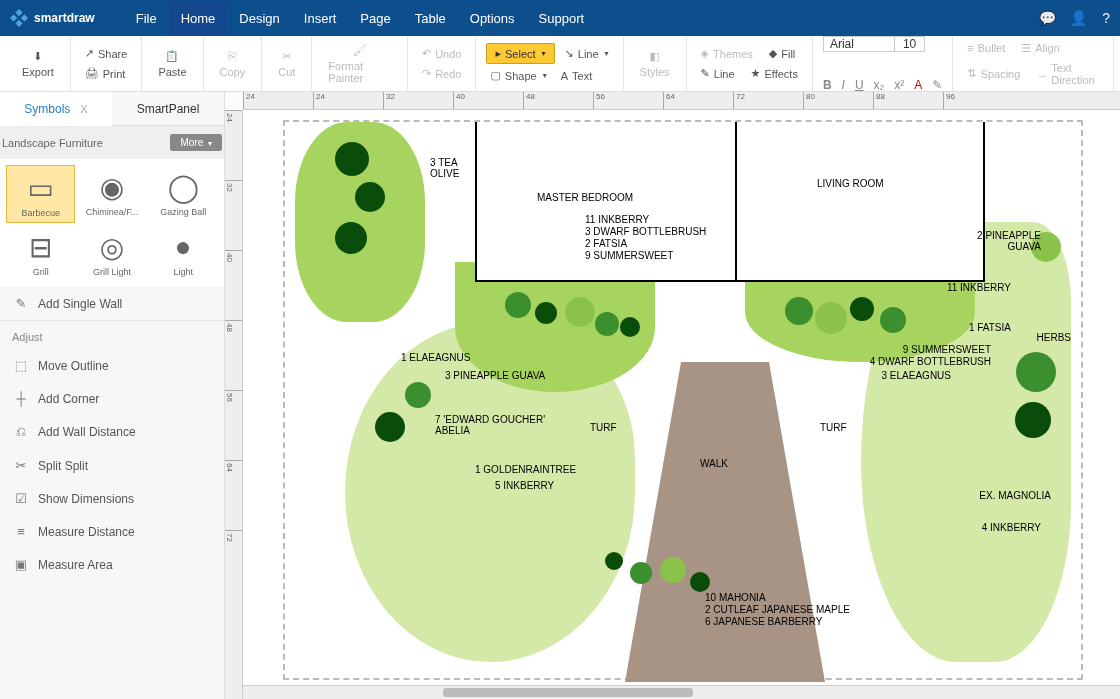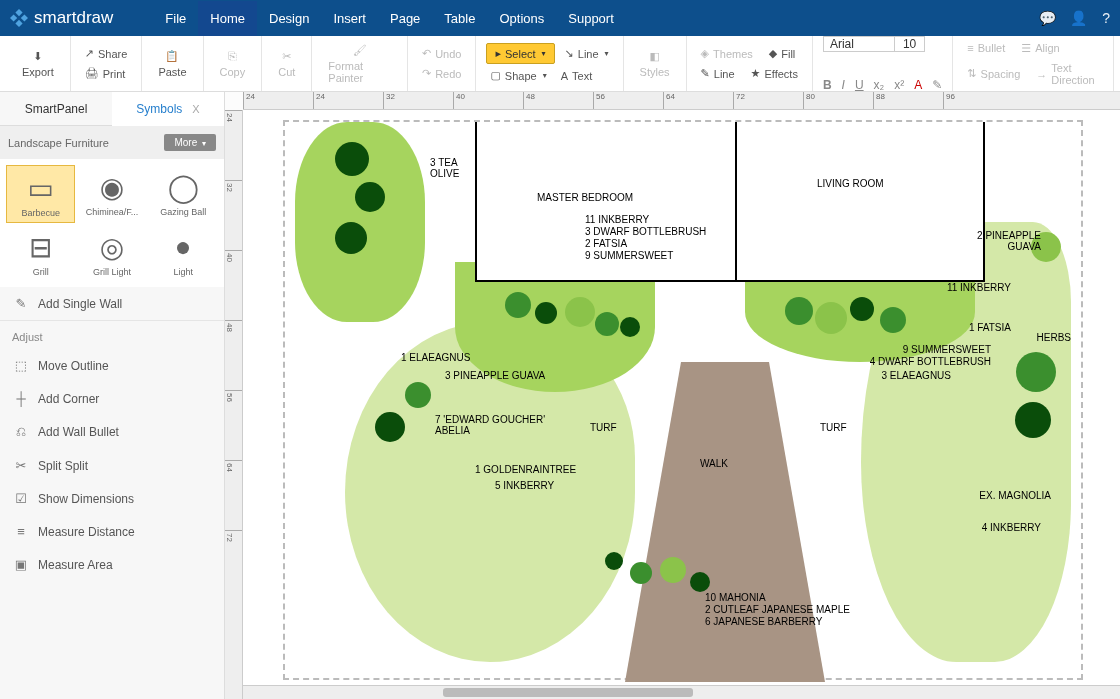--- a/index.html
+++ b/index.html
@@ -1,18 +1,18 @@
 <!DOCTYPE html>
 <html><head>
 <meta charset="utf-8">
 <style>
 *{box-sizing:border-box;margin:0;padding:0;font-family:Arial,sans-serif}
 body{width:1120px;height:699px;overflow:hidden;background:#fff;font-size:12px;color:#333}
 .menubar{height:36px;background:#0d4f8c;display:flex;align-items:center;padding:0 10px;color:#fff}
-.logo{display:flex;align-items:center;font-size:17px;font-weight:400;margin-right:40px}
+.logo{display:flex;align-items:center;font-size:12px;font-weight:700;margin-right:29px}
 .logo-icon{width:18px;height:18px;margin-right:6px;display:inline-flex}
 .menu{display:flex}
 .menu-item{padding:10px 12px;font-size:13px;cursor:pointer}
 .menu-item.active{background:#13488f}
 .menubar-right{margin-left:auto;display:flex;gap:14px;align-items:center}
 .menubar-right span{font-size:14px;cursor:pointer;opacity:.9}
 .toolbar{height:56px;border-bottom:1px solid #ddd;display:flex;align-items:center;padding:0 6px;background:#fff}
 .tgroup{display:flex;flex-direction:column;align-items:center;padding:4px 10px;border-right:1px solid #e5e5e5;height:100%;justify-content:center;gap:2px}
 .tgroup.row{flex-direction:column;align-items:flex-start;gap:3px}
 .tbtn{display:flex;align-items:center;gap:4px;font-size:11px;color:#555;cursor:pointer;padding:2px 4px}
@@ -25,21 +25,21 @@
 .font-box span:first-child{padding:0 40px 0 6px;border-right:1px solid #ccc}
 .font-box span:last-child{padding:0 8px}
 .fmt{display:flex;gap:10px;padding-top:4px;font-size:12px;color:#888}
 .fmt span{cursor:pointer}
 .workspace{display:flex;height:calc(699px - 92px)}
 .sidebar{width:225px;background:#f7f7f7;border-right:1px solid #ddd;display:flex;flex-direction:column}
 .side-tabs{display:flex;height:34px}
 .side-tab{flex:1;display:flex;align-items:center;justify-content:center;font-size:12px;cursor:pointer;border-bottom:1px solid #ddd}
 .side-tab.active{background:#fff;color:#267fcd;border-bottom:none}
 .side-tab .x{margin-left:10px;color:#aaa;font-size:11px}
-.section-hdr{display:flex;align-items:center;justify-content:space-between;padding:8px 8px;font-size:11px;color:#666;background:#efefef}
+.section-hdr{display:flex;align-items:center;justify-content:space-between;padding:8px 2px;font-size:11px;color:#666;background:#efefef}
 .more{background:#888;color:#fff;padding:3px 10px;border-radius:2px;font-size:10px;cursor:pointer}
 .sym-grid{display:grid;grid-template-columns:repeat(3,1fr);gap:2px;padding:6px;background:#fff}
 .sym{display:flex;flex-direction:column;align-items:center;padding:4px;cursor:pointer;font-size:9px;color:#666}
 .sym.sel{background:#ffe8a6;border:1px solid #e6b840}
 .sym-icon{width:40px;height:36px;display:flex;align-items:center;justify-content:center;margin-bottom:2px}
 .side-action{display:flex;align-items:center;gap:10px;padding:9px 14px;font-size:12px;color:#555;cursor:pointer}
 .side-action .ic{width:14px;text-align:center;font-size:13px;color:#777}
 .section-title{padding:10px 12px 6px;font-size:11px;color:#888;border-top:1px solid #e5e5e5}
 .canvas-area{flex:1;position:relative;background:#fcfcfc;overflow:hidden}
 .ruler-h{position:absolute;top:0;left:18px;right:0;height:18px;background:#eee;border-bottom:1px solid #ccc;font-size:8px;color:#666;display:flex;align-items:flex-end;overflow:hidden}
@@ -182,25 +182,25 @@
     <div style="display:flex;gap:8px">
       <div class="tbtn dis">⇅ <span>Spacing</span></div>
       <div class="tbtn dis">→ <span>Text Direction</span></div>
     </div>
   </div>
 </div>
 
 <div class="workspace">
   <div class="sidebar">
     <div class="side-tabs">
-      <div class="side-tab">SmartPanel</div>
       <div class="side-tab active">
           <span>Symbols</span>
           <span class="x">X</span>
         </div>
+      <div class="side-tab">SmartPanel</div>
     </div>
     <div class="section-hdr">
       <span>Landscape Furniture</span>
       <span class="more"><span>More</span> <span class="carets">▾</span></span>
     </div>
     <div class="sym-grid" id="symgrid">
         <div class="sym sel">
           <div class="sym-icon" style="font-size:28px;color:#666">▭</div>
           <span>Barbecue</span>
         </div>
@@ -234,21 +234,21 @@
         <div class="side-action">
           <span class="ic">⬚</span>
           <span>Move Outline</span>
         </div>
         <div class="side-action">
           <span class="ic">┼</span>
           <span>Add Corner</span>
         </div>
         <div class="side-action">
           <span class="ic">⎌</span>
-          <span>Add Wall Bullet</span>
+          <span>Add Wall Distance</span>
         </div>
         <div class="side-action">
           <span class="ic">✂</span>
           <span>Split Split</span>
         </div>
       </div>
     <div id="dim">
         <div class="side-action">
           <span class="ic">☑</span>
           <span>Show Dimensions</span>

